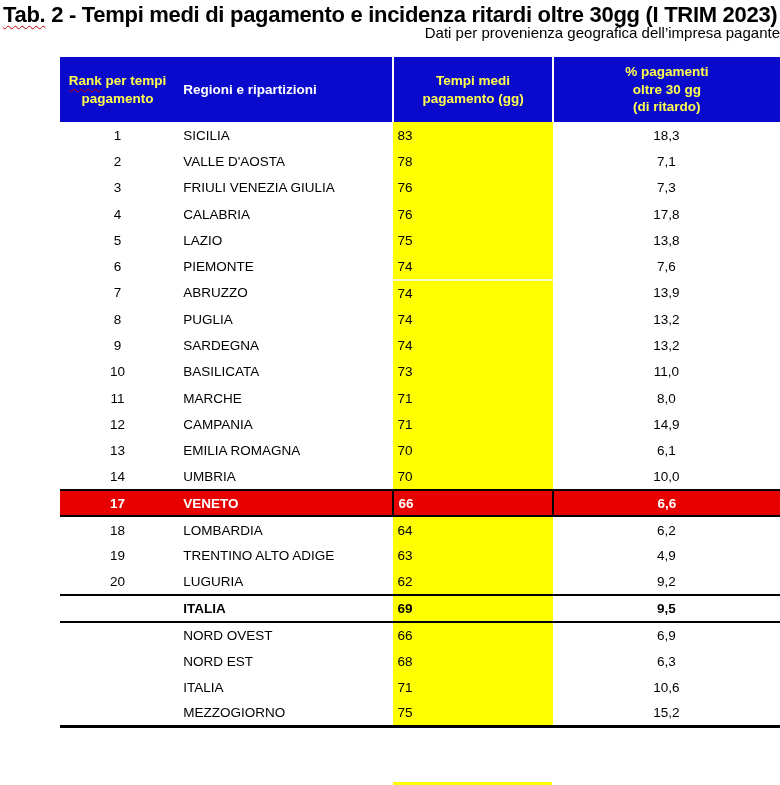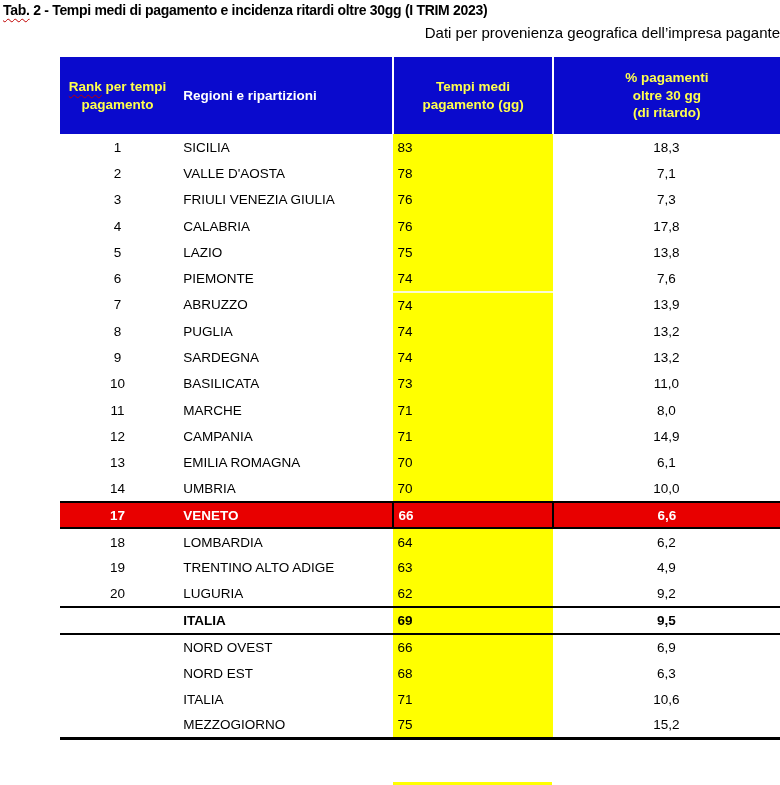--- a/index.html
+++ b/index.html
@@ -16,21 +16,21 @@
   html, body {
     width: 780px; height: 785px;
     background: #FFFFFF;
     font-family: "Liberation Sans", sans-serif;
     color: #000;
     overflow: hidden;
     position: relative;
   }
   .title {
     position: absolute; top: 2px; left: 3px;
-    font-size: 14px; font-weight: bold;
+    font-size: 22px; font-weight: bold;
     letter-spacing: -0.3px;
     white-space: nowrap;
   }
   .squiggle {
     text-decoration: underline;
     text-decoration-style: wavy;
     text-decoration-color: var(--squiggle-red);
     text-decoration-thickness: 1px;
     text-underline-offset: 3px;
   }
@@ -43,21 +43,21 @@
     position: absolute; top: 57px; left: 60px;
     width: 720px;
     border-collapse: collapse;
     table-layout: fixed;
     border-bottom: 3px solid var(--rule-black);
   }
   col.c-rank   { width: 115px; }
   col.c-region { width: 218px; }
   col.c-days   { width: 159px; }
   col.c-pct    { width: 227px; }
-  thead tr { height: 77px; }
+  thead tr { height: 65px; }
   thead th {
     background: var(--header-bg);
     font-size: 13.5px; font-weight: bold;
     vertical-align: middle;
     white-space: pre-line;
     line-height: 1.3;
     padding: 2px 4px;
   }
   th.col-rank   { color: var(--header-text-yellow); text-align: center; }
   th.col-region { color: var(--header-text-white); text-align: left; padding-left: 8px; }

